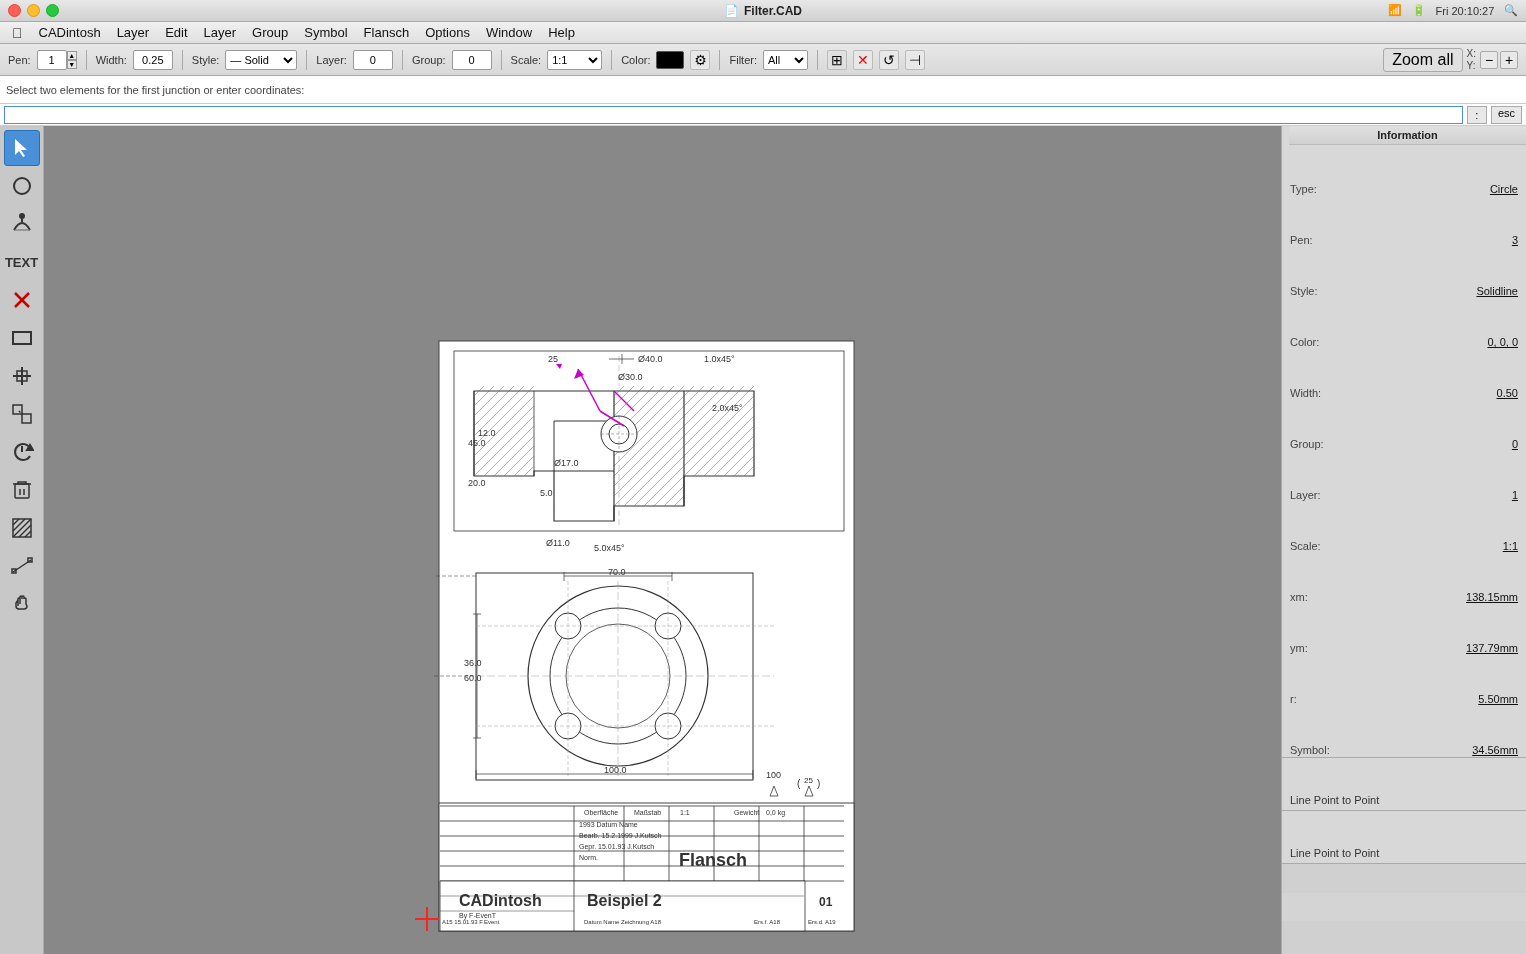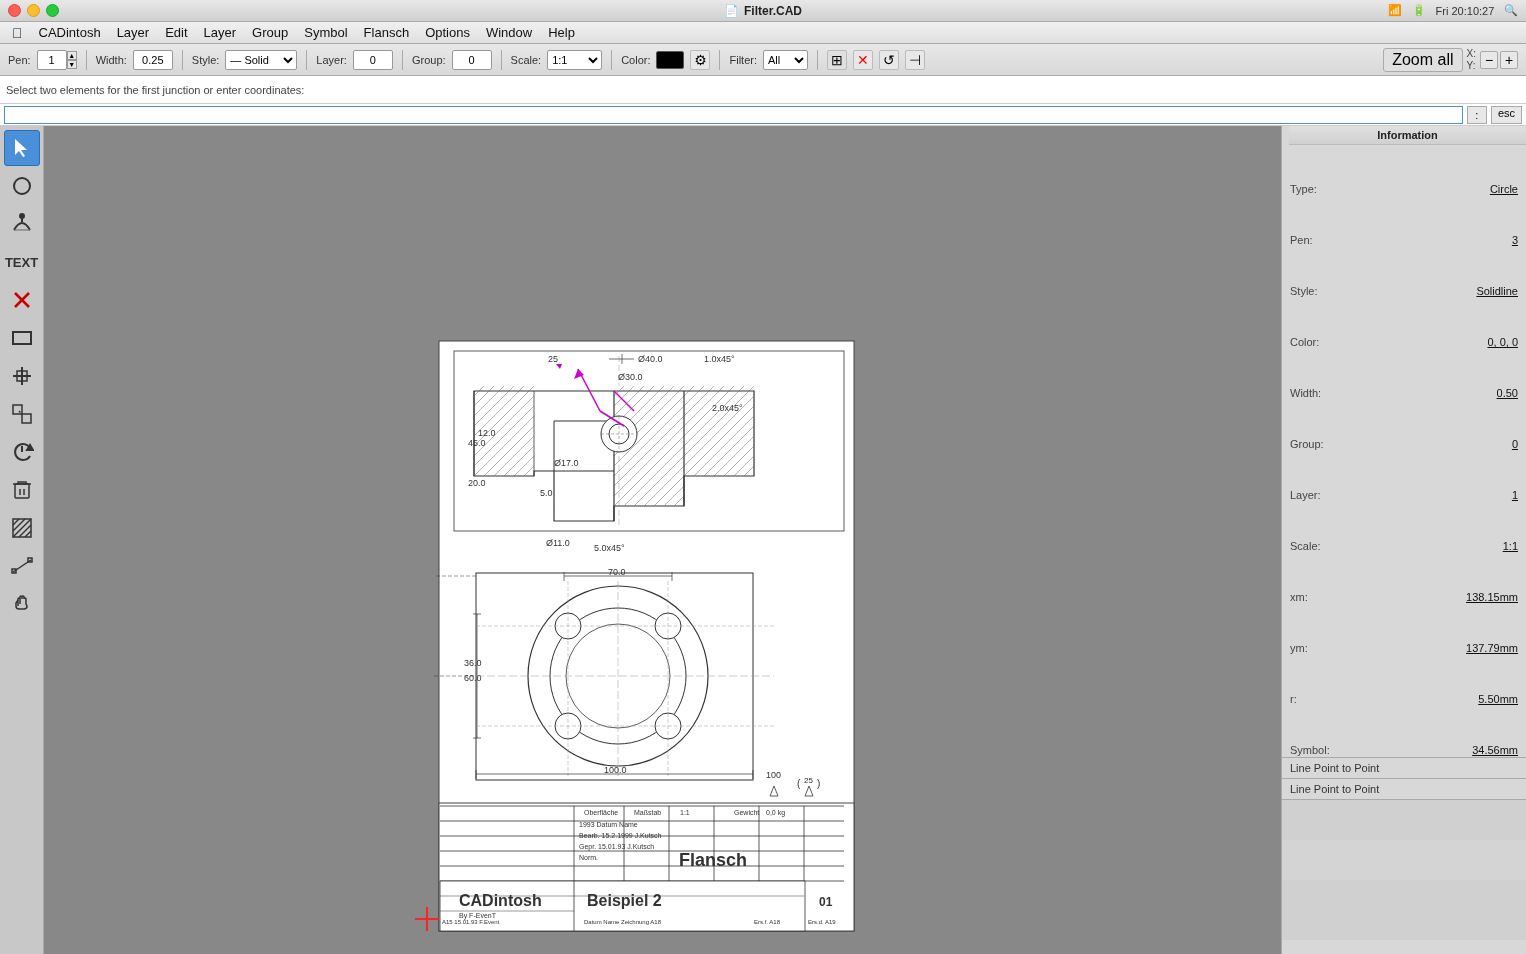--- a/index.html
+++ b/index.html
@@ -55,21 +55,21 @@
     #drawing-canvas { position: absolute; top: 0; left: 0; width: 100%; height: 100%; }
 
     
     #right-panel { width: 245px; background: #d8d8d8; border-left: 1px solid #aaa; display: flex; flex-direction: column; }
     .panel-section { border-bottom: 1px solid #aaa; }
     .panel-header { background: linear-gradient(to bottom, #e0e0e0, #d0d0d0); padding: 3px 8px; font-size: 11px; font-weight: 600; color: #222; border-bottom: 1px solid #bbb; text-align: center; margin-left: 7px; }
     .info-row { display: flex; padding: 1px 8px; font-size: 11px; margin-top: 37px; }
     .info-label { width: 70px; color: #444; }
     .info-value { color: #111; text-decoration: underline; }
     .info-value.right { margin-left: auto; }
-    .line-point-label { padding: 4px 8px; font-size: 11px; color: #333; font-weight: 500; }
+    .line-point-label { padding: 4px 8px; font-size: 11px; color: #333; font-weight: 500; margin-top: 32px; }
     .empty-section { height: 120px; background: #d0d0d0; }
     .symbols-area { flex: 1; display: flex; flex-direction: column; }
     .symbol-preview { display: flex; align-items: center; justify-content: center; padding: 10px; }
     .symbol-label { padding: 2px 8px; font-size: 10px; color: #333; text-align: center; }
 
     
     .zoom-controls { display: flex; align-items: center; gap: 2px; }
     .zoom-btn { width: 18px; height: 18px; font-size: 14px; display: flex; align-items: center; justify-content: center; border: 1px solid #aaa; background: #e8e8e8; cursor: pointer; border-radius: 2px; }
 
     .toolbar-spinbox { display: flex; align-items: center; }

